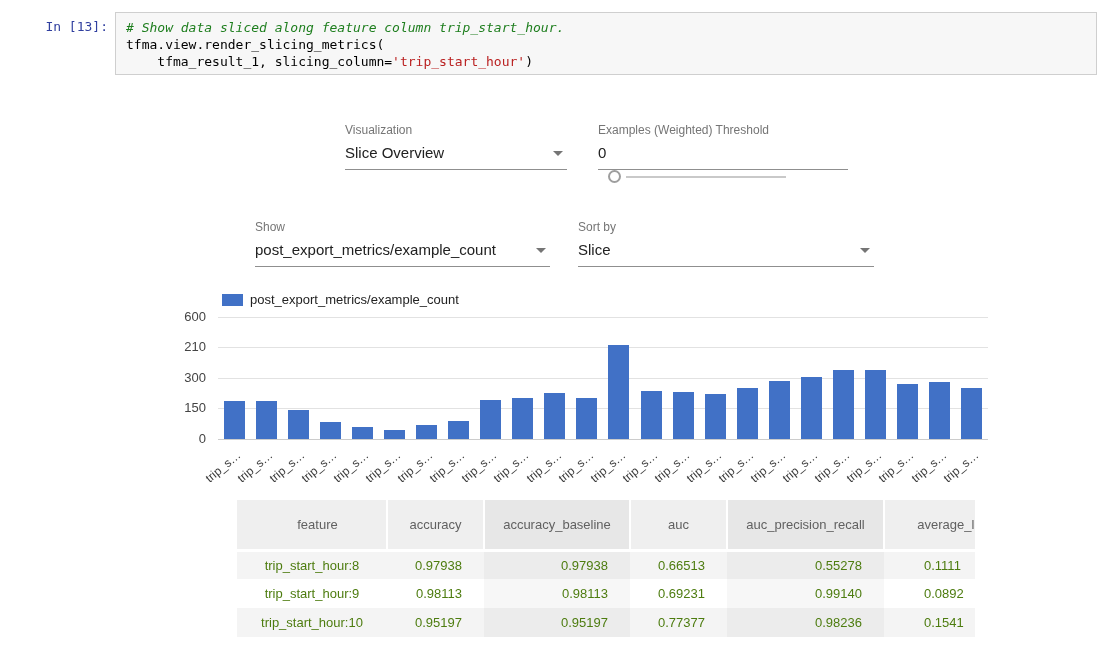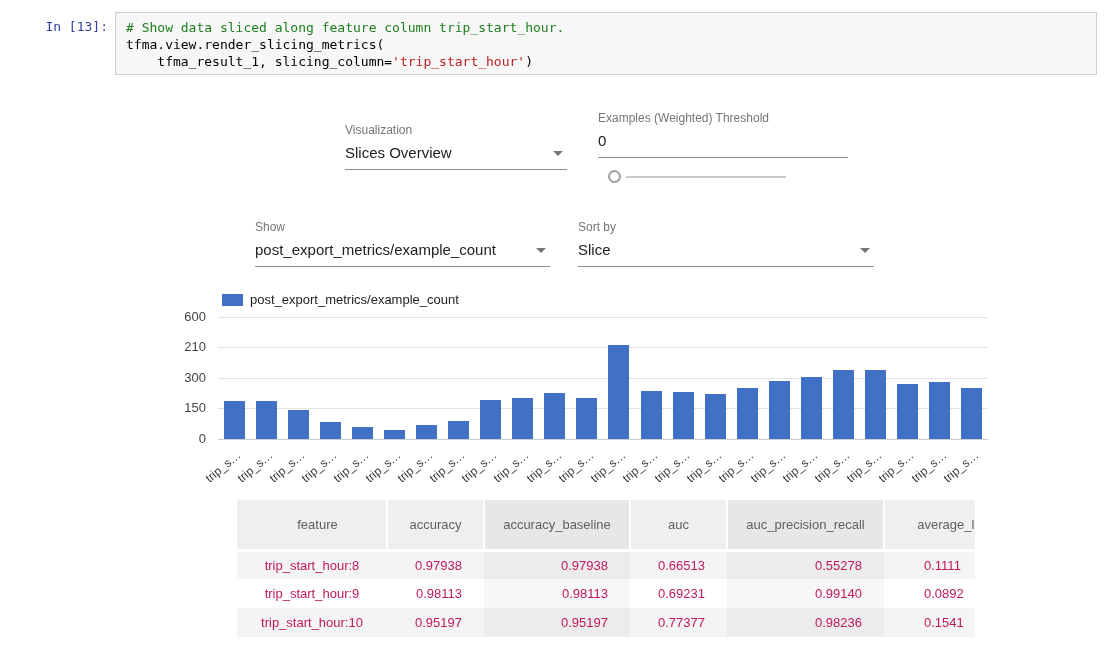--- a/index.html
+++ b/index.html
@@ -19,21 +19,21 @@
     font-size: 13px; color: #303f9f;
   }
   .codebox {
     position: absolute; left: 115px; top: 12px; width: 982px; height: 63px;
     background: #f7f7f7; border: 1px solid #cfcfcf;
     padding: 6px 10px;
     font-family: "DejaVu Sans Mono", monospace;
     font-size: 13px; line-height: 17px; color: #000;
     white-space: pre; overflow: hidden;
   }
-  .tok-comment { color: #1e7e1e; }
+  .tok-comment { color: #1e7e1e; font-style: italic; }
   .tok-string  { color: #ba2121; }
 
   
   .field { position: absolute; margin-top: 12px; }
   .field-label { font-size: 12px; color: #757575; line-height: 14px; margin-bottom: 4px; }
   .field-value {
     position: relative; font-size: 15px; color: #212121; line-height: 20px;
     padding: 2px 18px 6px 0; border-bottom: 1px solid #8f8f8f; white-space: nowrap;
   }
   .field-value.no-arrow { padding-right: 0; }
@@ -76,47 +76,47 @@
 
   
   .table-wrap { position: absolute; left: 237px; top: 500px; width: 738px; height: 168px; overflow: hidden; }
   table { border-collapse: collapse; table-layout: fixed; width: 790px; font-size: 13px; }
   th {
     height: 50px; font-weight: 400; color: #616161; background: #efefef;
     border-left: 2px solid #fff; border-bottom: 3px solid #fff; text-align: center;
   }
   th:first-child { border-left: none; padding-left: 12px; }
   th:nth-child(3), th:nth-child(5) { background: #e7e7e7; }
-  td { height: 29px; color: #be185d; text-align: right; padding-right: 22px; }
+  td { height: 29px; color: #4d7c0f; text-align: right; padding-right: 22px; }
   td:first-child { text-align: center; padding-right: 0; }
   td:nth-child(6) { text-align: left; padding-left: 40px; padding-right: 0; }
   tbody tr:nth-child(odd) td { background: #f4f4f4; }
   tbody tr:nth-child(even) td { background: #ffffff; }
   tbody tr:nth-child(odd) td:nth-child(3), tbody tr:nth-child(odd) td:nth-child(5) { background: #ececec; }
   tbody tr:nth-child(even) td:nth-child(3), tbody tr:nth-child(even) td:nth-child(5) { background: #f7f7f7; }
 </style>
 </head>
 <body>
 
 <div class="page">
 
   <div class="prompt">In [13]:</div>
   <div class="codebox"><span class="tok-comment"># Show data sliced along feature column trip_start_hour.</span>
 <span>tfma.view.render_slicing_metrics(</span>
 <span>    tfma_result_1, slicing_column=</span><span class="tok-string">'trip_start_hour'</span><span>)</span></div>
 
   <div class="field" style="left:345px; top:111px; width:222px;">
     <div class="field-label">Visualization</div>
     <div class="field-value">
-      <span>Slices Overview</span>
+      <span>Slice Overview</span>
       <span class="dd-arrow"></span>
     </div>
   </div>
 
-  <div class="field" style="left:598px; top:99px; width:250px;">
+  <div class="field" style="left:598px; top:111px; width:250px;">
     <div class="field-label">Examples (Weighted) Threshold</div>
     <div class="field-value no-arrow">
       <input class="threshold-input" type="text" value="0" style="">
     </div>
   </div>
 
   <div class="slider">
     <span class="slider-knob"></span>
     <span class="slider-track"></span>
   </div>

